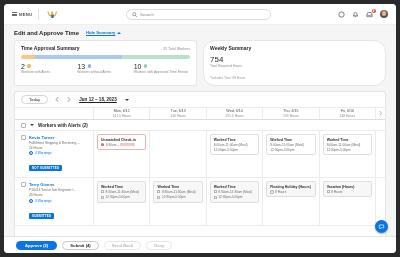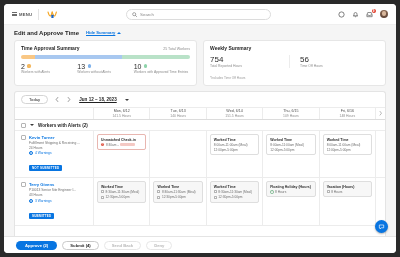--- a/index.html
+++ b/index.html
@@ -108,21 +108,21 @@
 
   
   .cards {
     display: flex; gap: 6px; padding: 0 10px 5px 10px; flex: none;
   }
   .card {
     background: #fff; border: 1px solid #e6e6e6; border-radius: 3px;
     padding: 4px 6px 5px 6px;
   }
   .card.approval { flex: 0 0 183px; }
-  .card.weekly { flex: 1; }
+  .card.weekly { flex: 1; border-radius: 12px; }
   .card-head {
     display: flex; align-items: baseline; justify-content: space-between;
     margin-bottom: 3.5px;
   }
   .card-title { font-size: 5px; font-weight: bold; color: #1f1f1f; }
   .card-sub { font-size: 3.6px; color: #8d8d8d; }
   .bar { display: flex; height: 4px; border-radius: 2px; overflow: hidden; }
   .bar .seg-a { background: #f9c784; }
   .bar .seg-b { background: #a8c8f0; }
   .bar .seg-c { background: #b9e2c8; }
@@ -407,24 +407,20 @@
 
     <div class="card weekly">
       <div class="card-head">
         <span class="card-title">Weekly Summary</span>
       </div>
       <div class="weekly-stats">
         <div class="weekly-stat">
           <div class="weekly-num">754</div>
           <div class="weekly-label">Total Reported Hours</div>
         </div>
-        <div class="weekly-stat">
-          <div class="weekly-num">56</div>
-          <div class="weekly-label">Time Off Hours</div>
-        </div>
       </div>
       <div class="weekly-foot">*Includes Time Off Hours</div>
     </div>
 
   </div>
 
   <div class="panel">
 
     <div class="toolbar">
       <span class="pill">Today</span>

